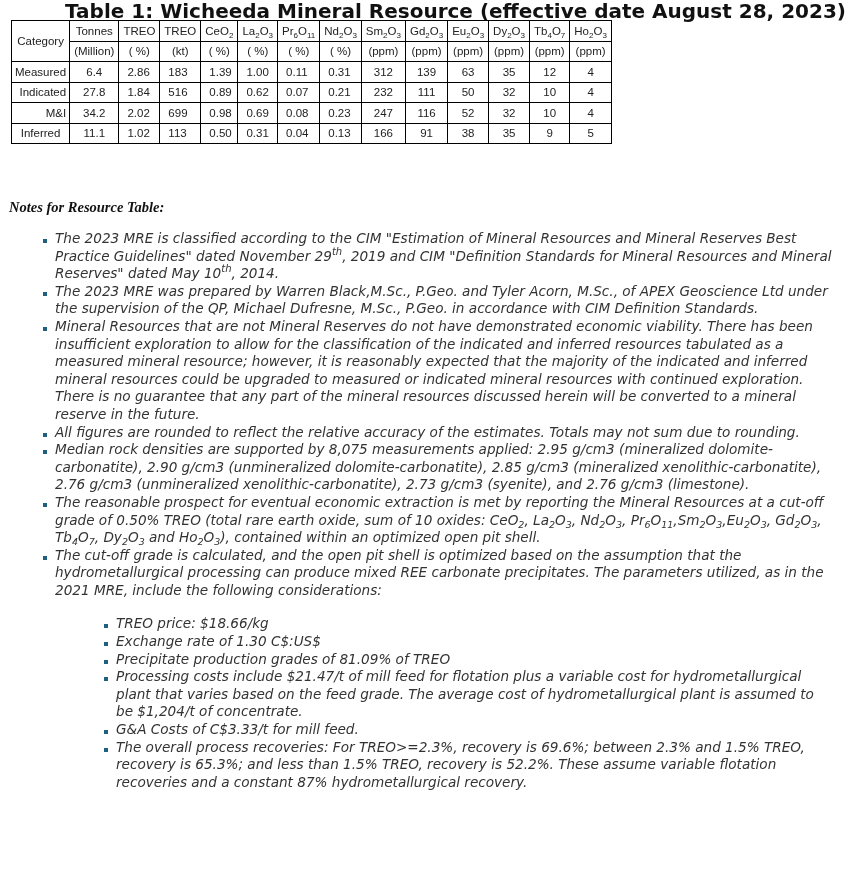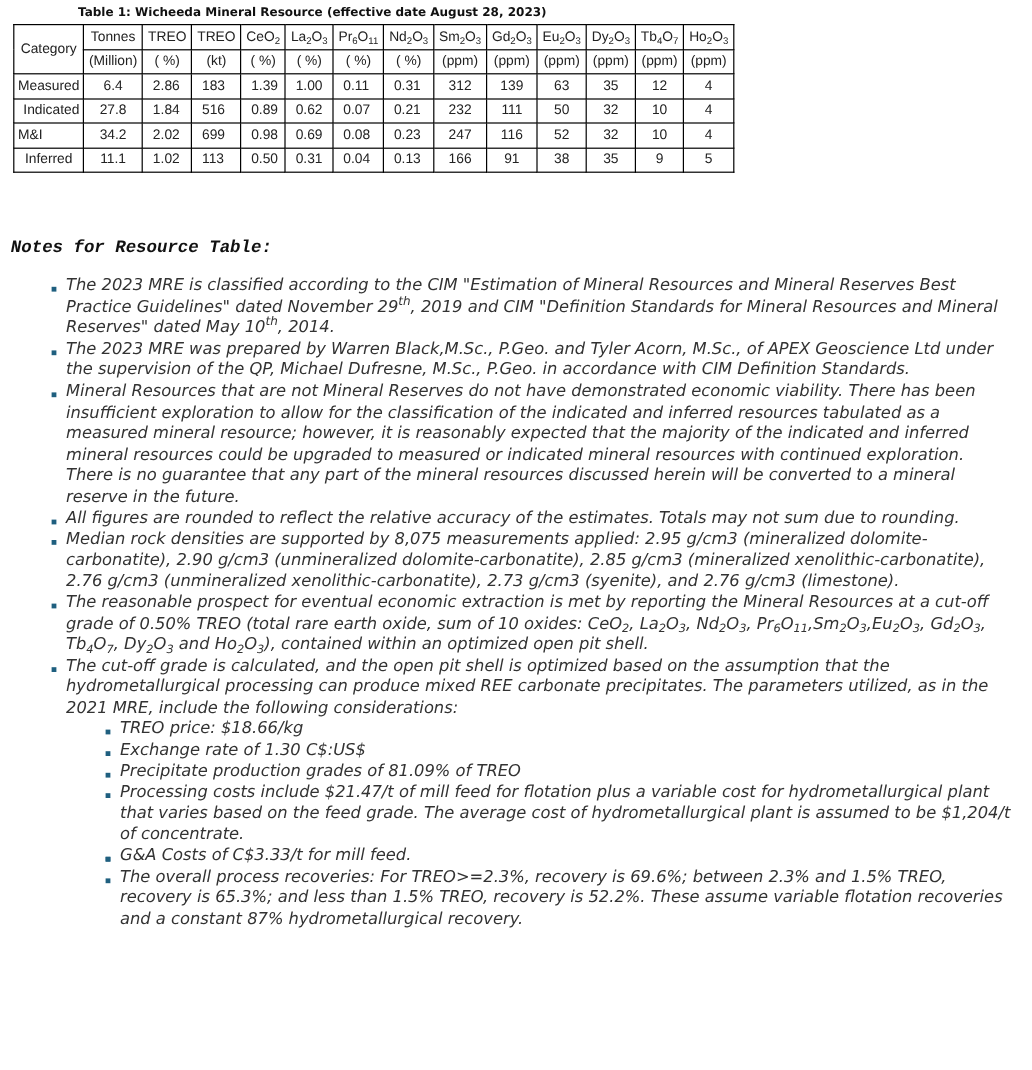--- a/index.html
+++ b/index.html
@@ -5,55 +5,55 @@
   html, body { margin: 0; padding: 0; background: #ffffff; }
   body {
     width: 860px; height: 892px; overflow: hidden;
     font-family: "DejaVu Sans", sans-serif;
     color: #222222;
     position: relative;
   }
   .table-title {
     position: absolute; left: 65px; top: 2px;
     font-family: "DejaVu Sans", sans-serif;
-    font-weight: bold; font-size: 10px; color: #111;
+    font-weight: bold; font-size: 20px; color: #111;
     letter-spacing: 0px; white-space: nowrap; line-height: 18px; text-align: right;
   }
   table.res {
     position: absolute; left: 11px; top: 20px;
     border-collapse: collapse;
     font-family: "Liberation Sans", sans-serif;
     font-size: 11.5px; color: #222;
   }
   table.res td, table.res th {
     border: 1px solid #000;
     text-align: center; padding: 0 4px;
     height: 19.5px; white-space: nowrap; font-weight: normal;
   }
   table.res th { font-weight: normal; }
   table.res td.cat { text-align: right; padding: 0 3px; }
   table.res td.num { text-align: left; padding-left: 8px; }
   table.res sub { font-size: 8px; vertical-align: -3px; line-height: 0; }
   .notes-title {
     position: absolute; left: 9px; top: 199px;
-    font-family: Liberation Mono, monospace;
+    font-family: Liberation Serif, serif;
     font-weight: bold; font-style: italic; font-size: 14.5px; color: #111;
   }
   ul.notes {
     position: absolute; left: 55px; top: 230px; width: 790px;
     margin: 0; padding: 0; list-style: none;
     font-family: "DejaVu Sans", sans-serif;
     font-style: italic; font-size: 13.6px; line-height: 17.6px; color: #333;
   }
   ul.notes li { position: relative; margin: 0; padding: 0; }
   ul.notes li .bullet {
     position: absolute; left: -12px; top: 9px;
     width: 4px; height: 4px; background: #1f5f7f;
   }
-  ul.sub { list-style: none; margin: 0; padding: 0 0 0 45px; }
+  ul.sub { list-style: none; margin: 16px; padding: 0 0 0 45px; }
   sub.ch { font-size: 9.5px; vertical-align: -3px; line-height: 0; }
   sup.ch { font-size: 10px; vertical-align: 6px; line-height: 0; }
 </style>
 </head>
 <body>
 
 <div class="table-title">Table 1: Wicheeda Mineral Resource (effective date August 28, 2023)</div>
 
 <table class="res">
   <tbody>
@@ -114,21 +114,21 @@
     <td class="num">0.07</td>
     <td class="num">0.21</td>
     <td>232</td>
     <td>111</td>
     <td>50</td>
     <td>32</td>
     <td>10</td>
     <td>4</td>
   </tr>
   <tr>
-    <td class="cat" style="text-align:left">M&amp;I</td>
+    <td class="cat" style="text-align:right">M&amp;I</td>
     <td>34.2</td>
     <td class="num">2.02</td>
     <td class="num">699</td>
     <td class="num">0.98</td>
     <td class="num">0.69</td>
     <td class="num">0.08</td>
     <td class="num">0.23</td>
     <td>247</td>
     <td>116</td>
     <td>52</td>

